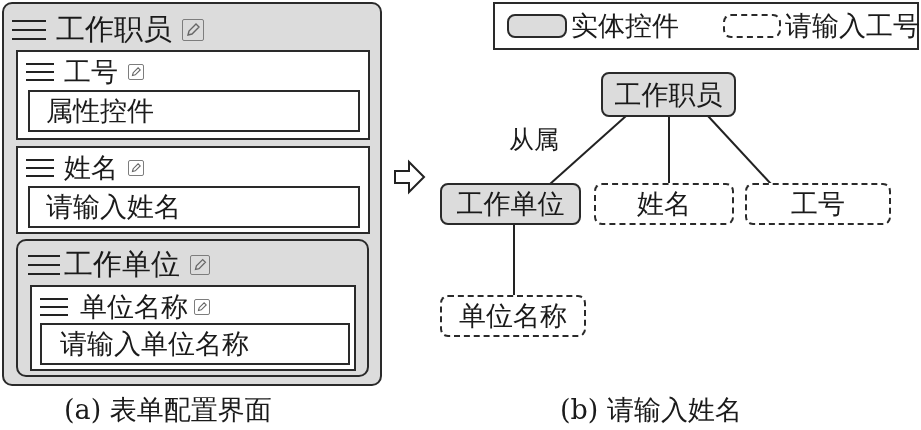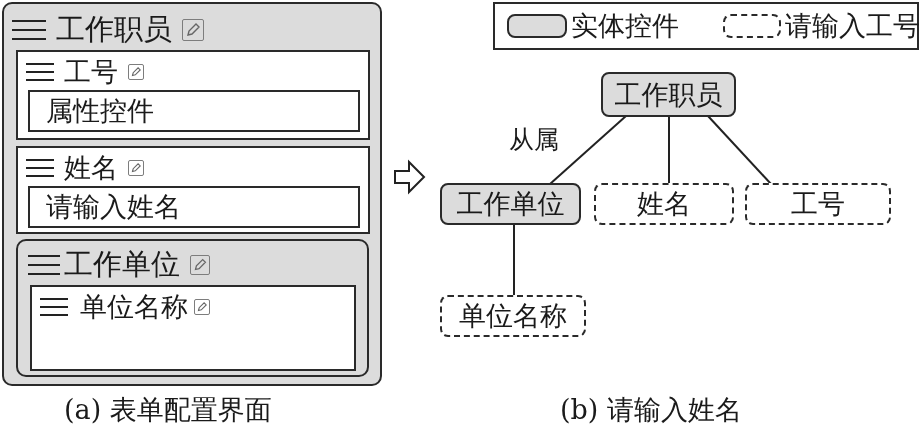--- a/index.html
+++ b/index.html
@@ -117,20 +117,21 @@
             <i style="top:10px"></i>
             <i style="top:18px"></i>
         </span>
         <span>单位名称</span>
         <span class="edit" style="width:16px; height:16px; margin-left:6px;">
           <svg viewBox="0 0 20 20">
               <path d="M5 15 L6 11 L13 4 L16 7 L9 14 Z" fill="none" stroke="#666" stroke-width="1.6"></path>
             </svg>
         </span>
       </div>
+      <div class="input" style="left:8px; top:36px; width:310px; height:42px; font-size:27px; padding-left:18px;">请输入单位名称</div>
     </div>
   </div>
 </div>
 
 <div class="caption" style="left:64px; top:392px;">(a) 表单配置界面</div>
 
 <svg class="arrow" viewBox="0 0 34 36">
   <path d="M2 12 L16 12 L16 3 L31 18 L16 33 L16 24 L2 24 Z" fill="#fff" stroke="#222" stroke-width="2" stroke-linejoin="miter"></path>
 </svg>
 

